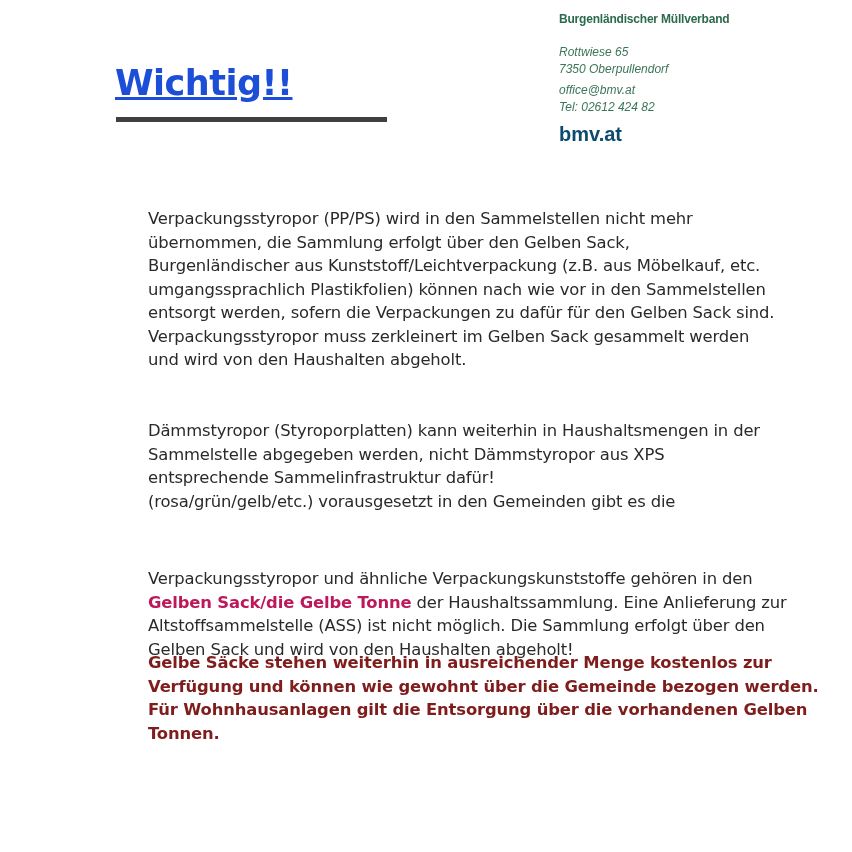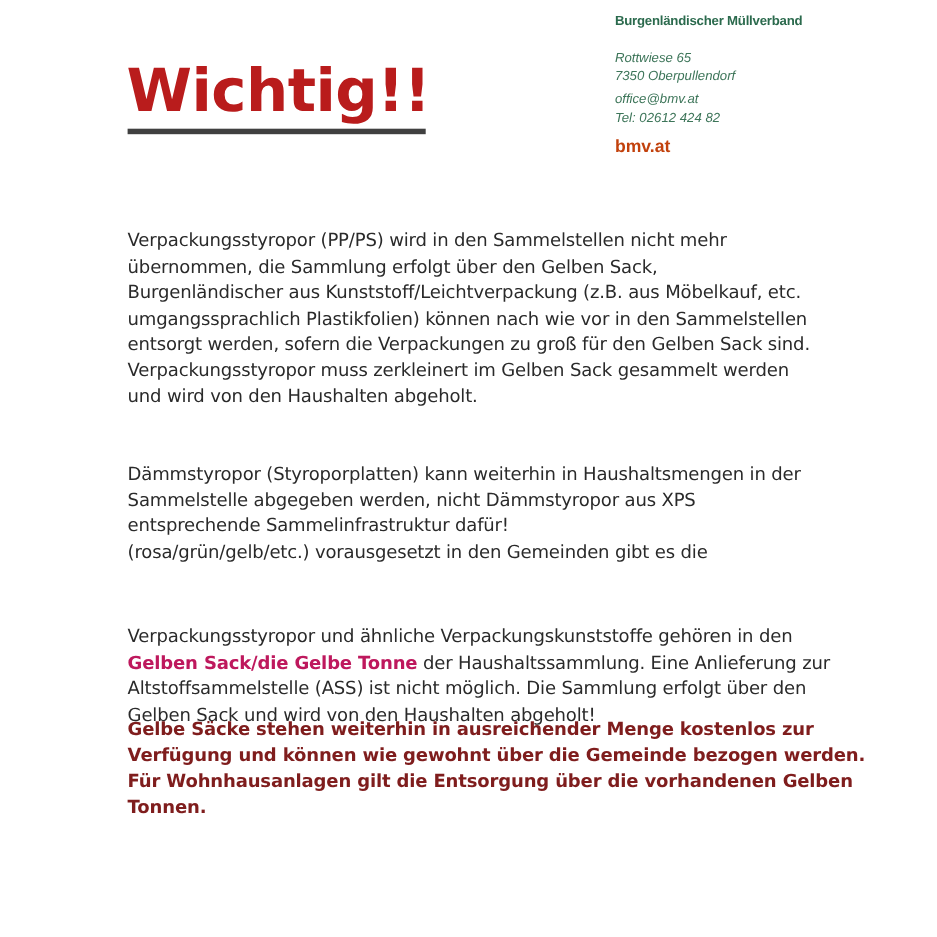--- a/index.html
+++ b/index.html
@@ -36,41 +36,42 @@
       font-size: 12px;
       line-height: 17px;
       margin: 0;
       color: #3d7559;
     }
     .addr-group {
       margin-bottom: 4px;
     }
     .website {
       font-weight: bold;
-      font-size: 16px;
+      font-size: 20px;
       margin-top: 8px;
       line-height: 20px;
-      color: #c2410c;
+      color: #0c4a6e;
     }
     .title-wrap {
       position: absolute;
       left: 115px;
       top: 50px;
     }
     .title {
       font-family: "DejaVu Sans", sans-serif;
       font-weight: bold;
-      font-size: 54px;
+      font-size: 35px;
       line-height: 66px;
-      color: #b91c1c;
+      color: #1d4ed8;
       letter-spacing: -0.5px;
       margin: 0;
       display: inline-block;
       position: relative;
       padding-bottom: 4px;
+      text-decoration: underline;
     }
     .title-underline {
       position: absolute;
       left: 1px;
       top: 67px;
       width: 271px;
       height: 5px;
       background: #404040;
     }
     .para {
@@ -79,20 +80,21 @@
       width: 640px;
       font-size: 16.4px;
       line-height: 23.5px;
       color: #2a2a2a;
       margin: 0;
       letter-spacing: -0.15px;
     }
     .para .line {
       display: block;
       white-space: nowrap;
+      margin-left: 32px;
     }
     .p1 { top: 207px; }
     .p2 { top: 419px; }
     .p3 { top: 567px; }
     .p4 { top: 651px; font-weight: bold; color: #7f1d1d; }
     b { font-weight: bold; color: #be185d; }
   </style>
 </head>
 <body>
 
@@ -112,21 +114,21 @@
 <div class="title-wrap">
   <h1 class="title">Wichtig!!</h1>
   <div class="title-underline"></div>
 </div>
 
 <p class="para p1">
   <span class="line">Verpackungsstyropor (PP/PS) wird in den Sammelstellen nicht mehr</span>
   <span class="line">übernommen, die Sammlung erfolgt über den Gelben Sack,</span>
   <span class="line">Burgenländischer aus Kunststoff/Leichtverpackung (z.B. aus Möbelkauf, etc.</span>
   <span class="line">umgangssprachlich Plastikfolien) können nach wie vor in den Sammelstellen</span>
-  <span class="line">entsorgt werden, sofern die Verpackungen zu groß für den Gelben Sack sind.</span>
+  <span class="line">entsorgt werden, sofern die Verpackungen zu dafür für den Gelben Sack sind.</span>
   <span class="line">Verpackungsstyropor muss zerkleinert im Gelben Sack gesammelt werden</span>
   <span class="line">und wird von den Haushalten abgeholt.</span>
 </p>
 
 <p class="para p2">
   <span class="line">Dämmstyropor (Styroporplatten) kann weiterhin in Haushaltsmengen in der</span>
   <span class="line">Sammelstelle abgegeben werden, nicht Dämmstyropor aus XPS</span>
   <span class="line">entsprechende Sammelinfrastruktur dafür!</span>
   <span class="line">(rosa/grün/gelb/etc.) vorausgesetzt in den Gemeinden gibt es die</span>
 </p>

